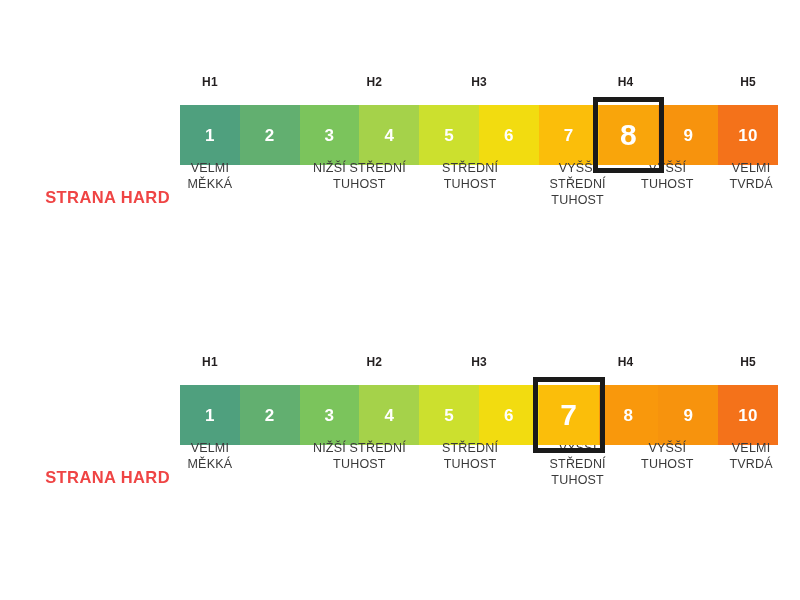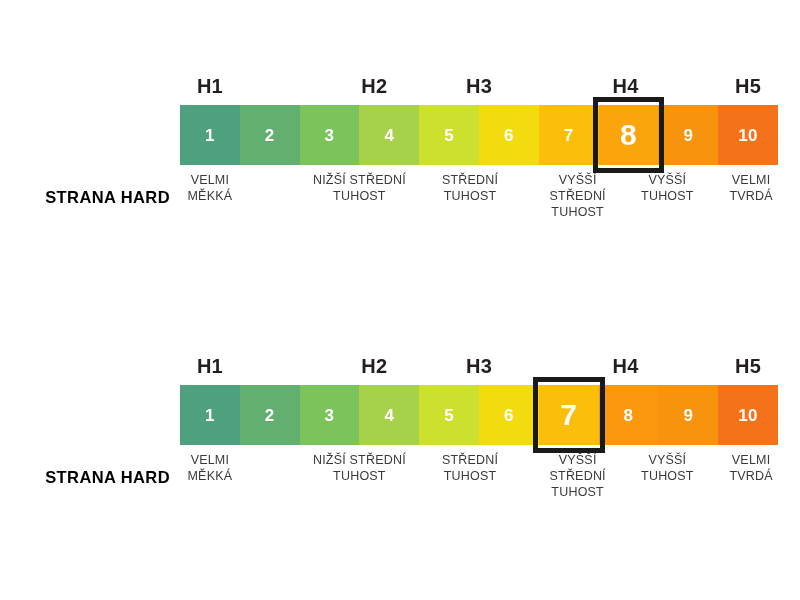--- a/index.html
+++ b/index.html
@@ -26,36 +26,36 @@
 
   .row-title {
     position: absolute;
     left: 0;
     top: 118px;
     width: 170px;
     text-align: right;
     font-size: 16.5px;
     font-weight: 700;
     letter-spacing: 0.4px;
-    color: #000000;
+    color: #ef4444;
     white-space: nowrap;
   }
 
   .group-row {
     position: absolute;
     left: 180px;
     top: 5px;
     width: 598px;
     height: 24px;
   }
   .group-label {
     position: absolute;
     top: 0;
     transform: translateX(-50%);
-    font-size: 20px;
+    font-size: 12px;
     font-weight: 700;
     color: #231f20;
     letter-spacing: 0.2px;
     white-space: nowrap;
   }
 
   .scale-bar {
     position: absolute;
     left: 180px;
     top: 35px;
@@ -93,21 +93,21 @@
   }
   .cell.highlight .num {
     font-size: 30px;
     position: relative;
     z-index: 6;
   }
 
   .caption-row {
     position: absolute;
     left: 180px;
-    top: 102px;
+    top: 90px;
     width: 598px;
     height: 70px;
   }
   .caption {
     position: absolute;
     top: 0;
     transform: translateX(-50%);
     text-align: center;
     font-size: 12.5px;
     line-height: 16px;

